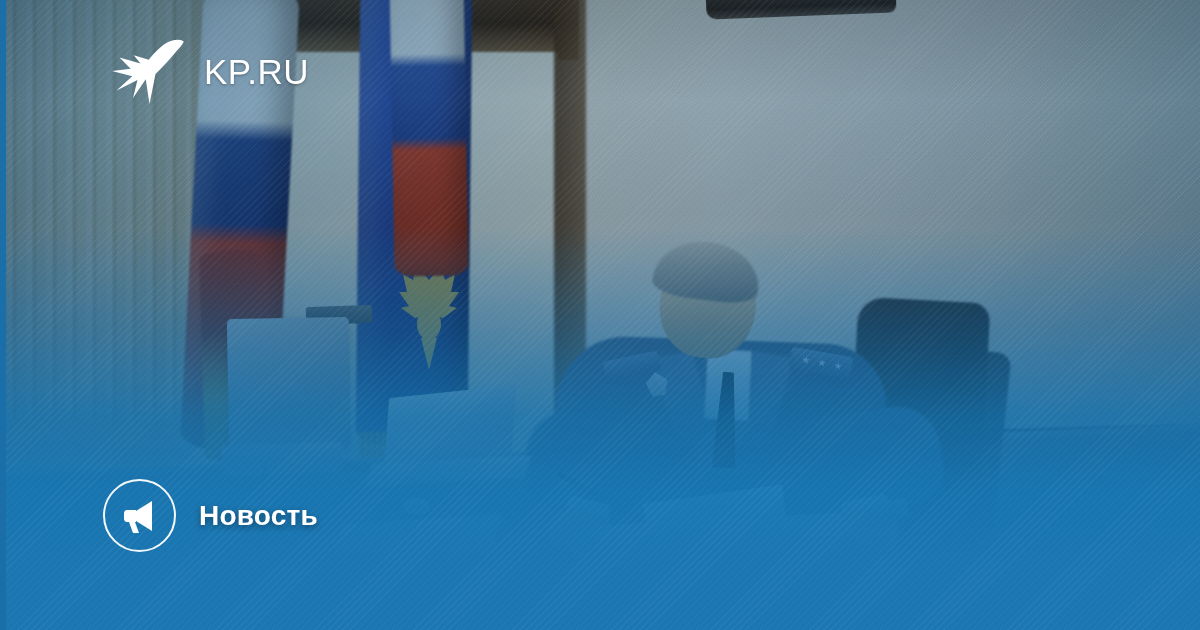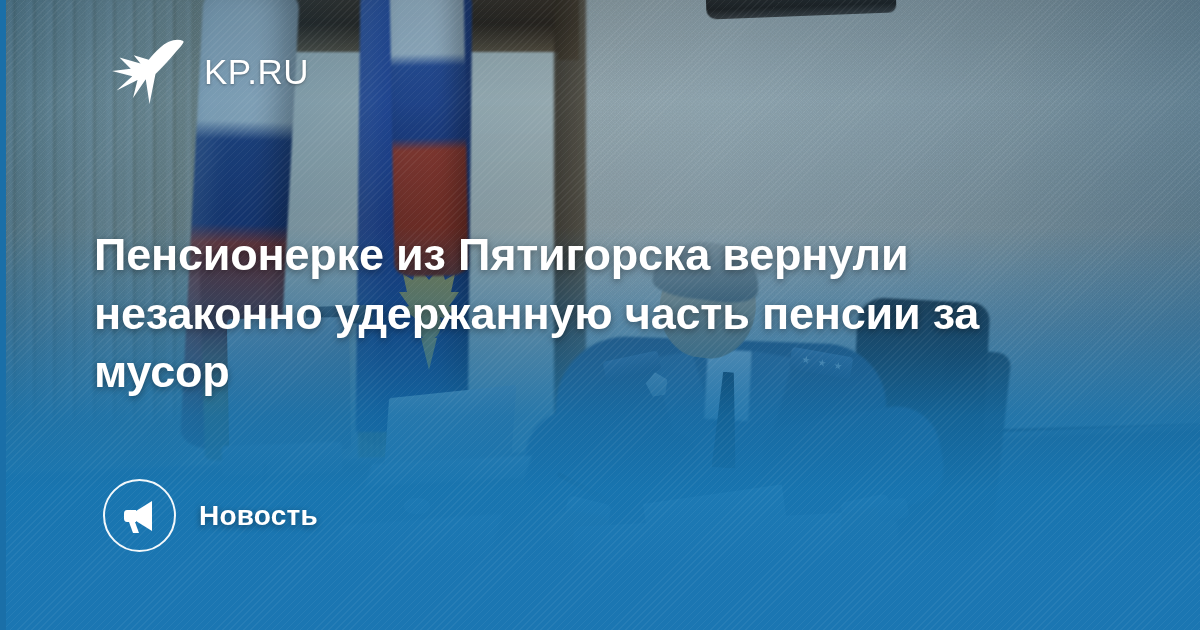--- a/index.html
+++ b/index.html
@@ -533,21 +533,20 @@
       <span class="bird">
         <svg viewBox="0 0 100 96" aria-hidden="true">
           <path fill="#ffffff" d="M97 8 C88 4 76 8 66 17 C60 22 55 28 51 33
             L31 27 L40 38 L12 30 L27 45 L2 48 L29 55 L8 74 L36 60 L30 84
             L47 59 L52 92 L60 52 C68 44 78 34 86 24 C93 16 99 10 97 8 Z"></path>
         </svg>
       </span>
       <span class="brand-name">KP.RU</span>
     </div>
 
-    <h1 class="headline">Пенсионерке из Пятигорска вернули незаконно удержанную часть пенсии за мусор</h1>
 
     <div class="badge">
       <span class="badge-circle">
         <svg viewBox="0 0 40 40" aria-hidden="true">
           <path fill="#ffffff" d="M32 5 L32 35 L16 25 L16 15 Z"></path>
           <path fill="#ffffff" d="M7 14 L16 14 L16 26 L7 26 C5 26 4 24.6 4 22.8 L4 17.2 C4 15.4 5 14 7 14 Z"></path>
           <path fill="#ffffff" d="M9 26 L15 26 L19 37 L13 37 Z"></path>
         </svg>
       </span>
       <span class="badge-label">Новость</span>

